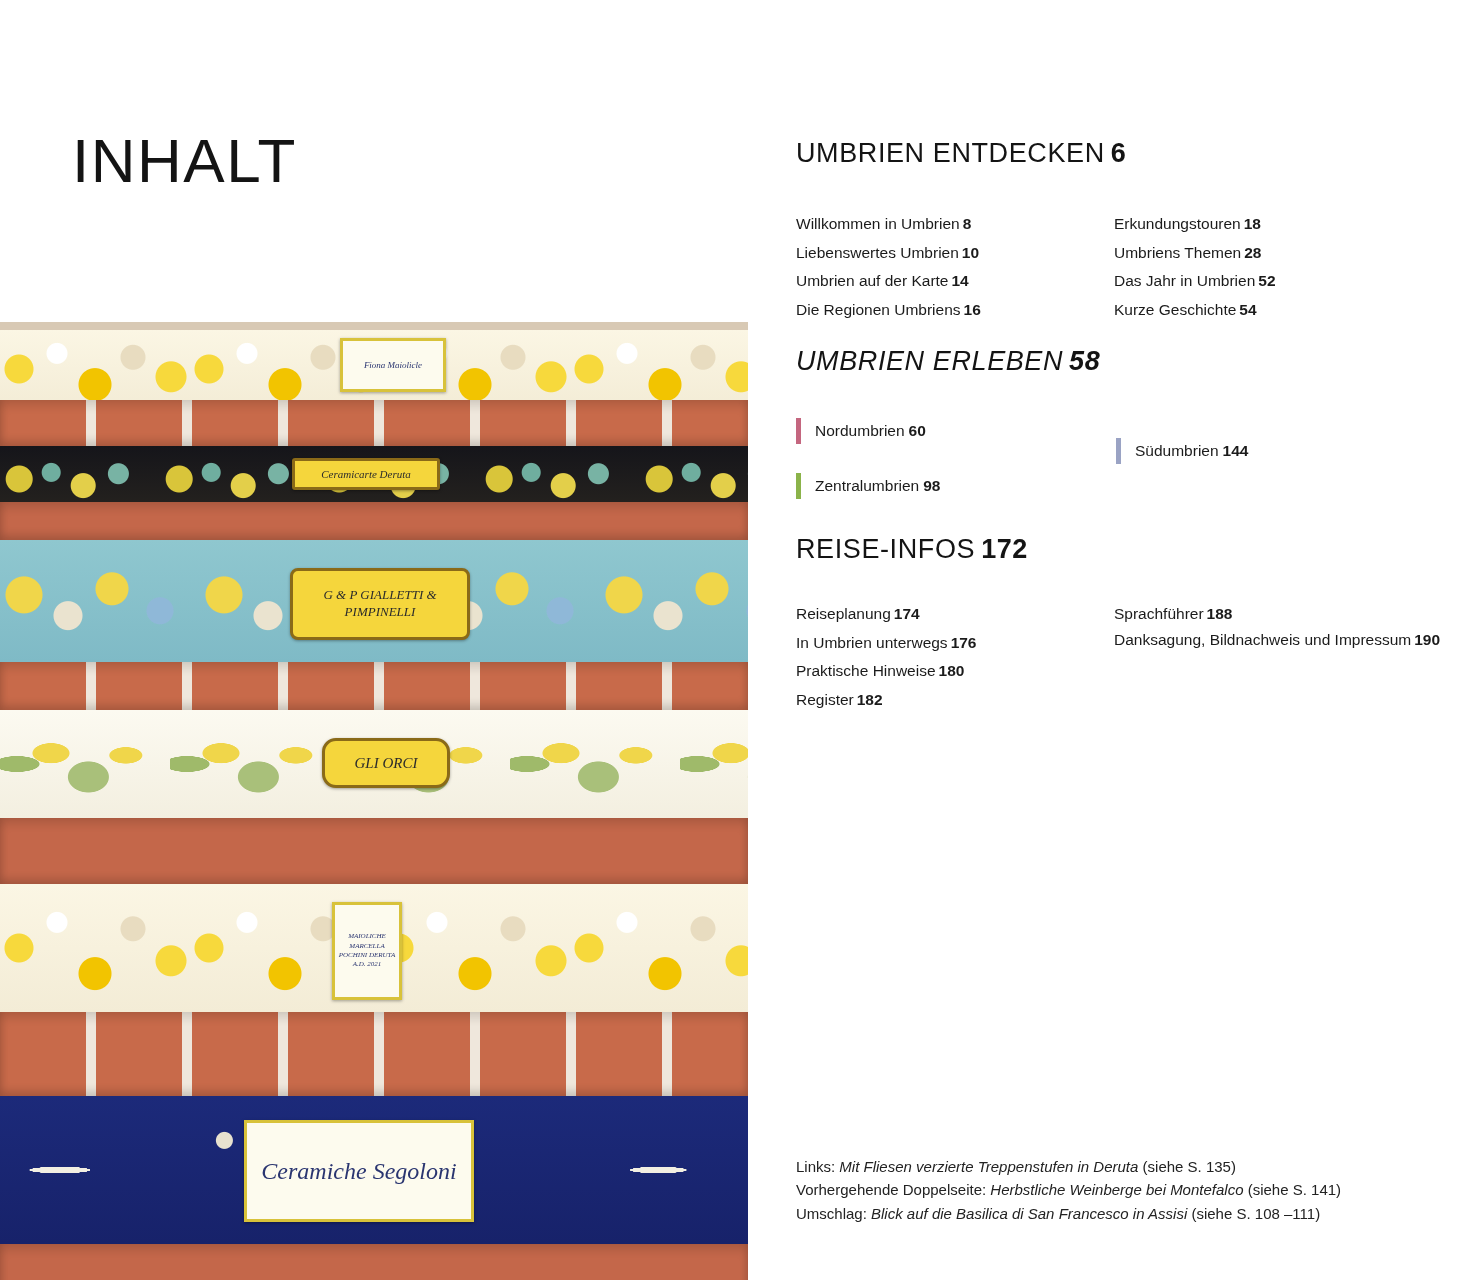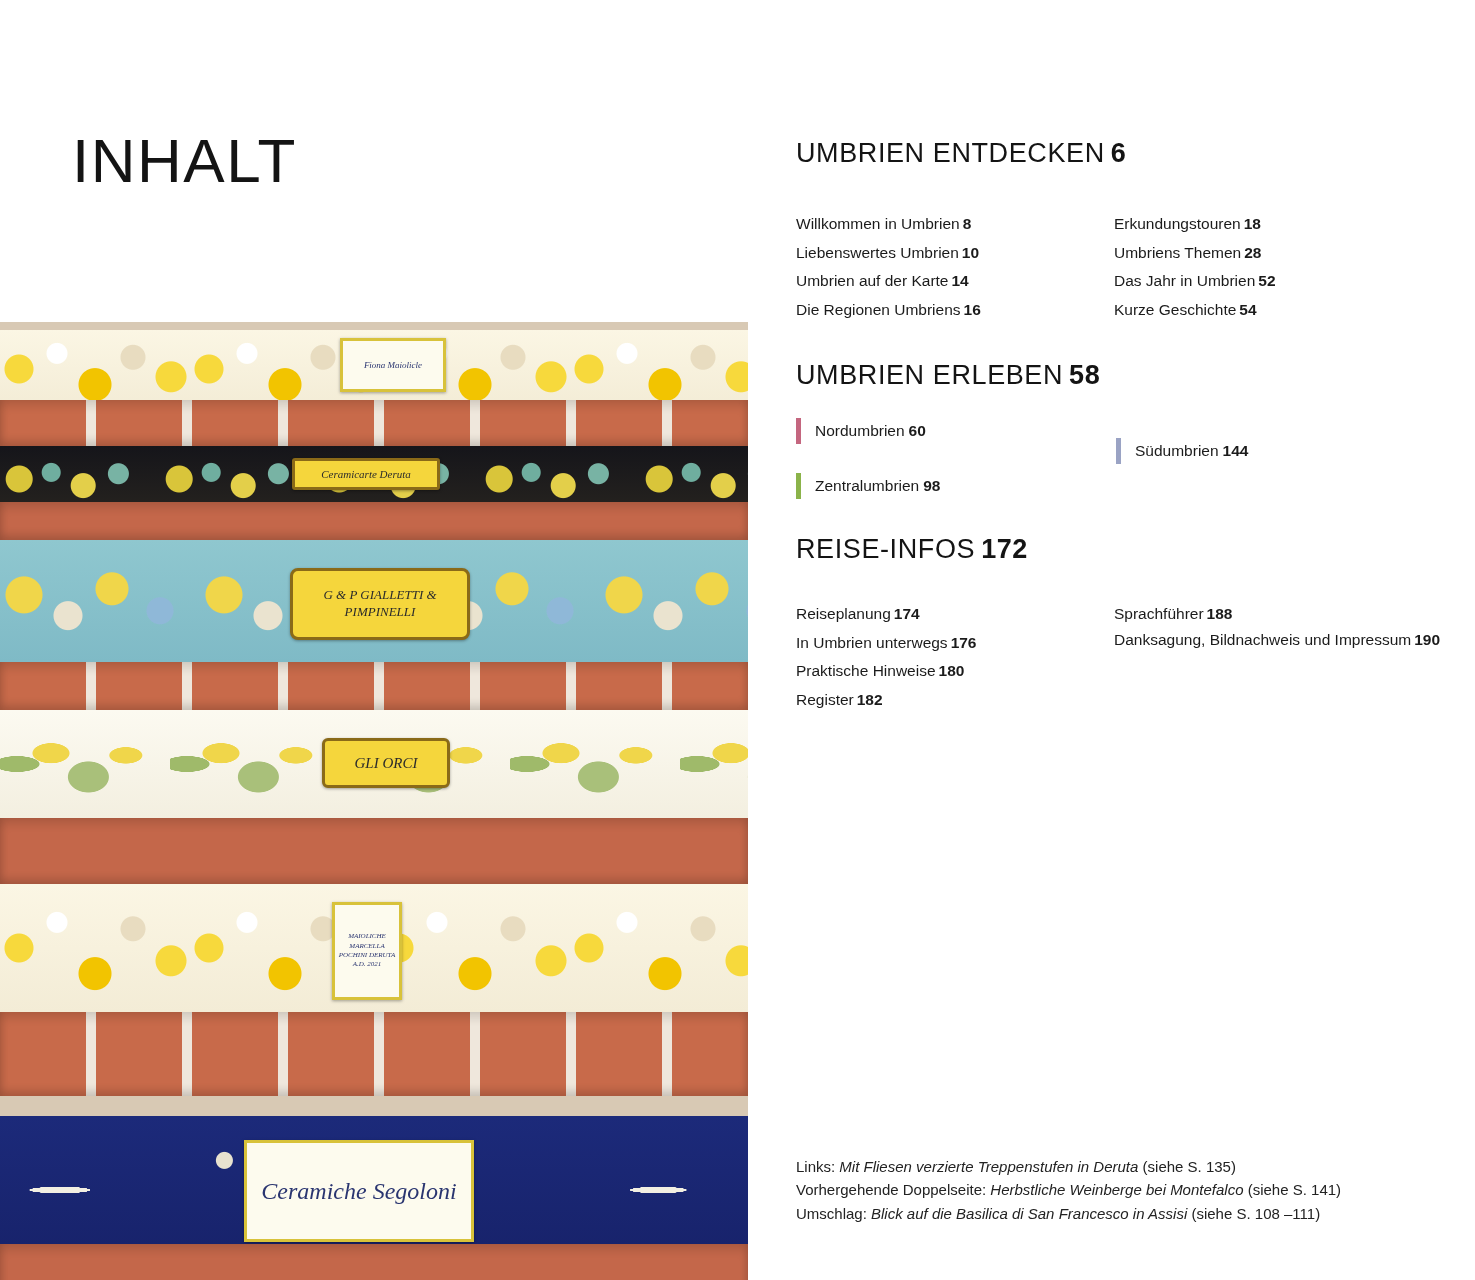--- a/index.html
+++ b/index.html
@@ -212,30 +212,30 @@
       <div class="plaque yellow" style="left:292px;top:12px;width:142px;height:26px;font-size:11px;border-radius:3px;">Ceramicarte Deruta</div>
     </div>
     <div class="step brick b2" style="top:180px;height:38px;"></div>
 
     <div class="tileband tile-blue" style="top:218px;height:122px;">
       <div class="plaque yellow" style="left:290px;top:28px;width:166px;height:66px;font-size:13px;line-height:1.3;padding:0 4px;border-radius:8px;">G &amp; P GIALLETTI &amp; PIMPINELLI</div>
     </div>
     <div class="step brick" style="top:340px;height:48px;"></div>
 
     <div class="tileband tile-green" style="top:388px;height:108px;">
-      <div class="plaque yellow" style="left:322px;top:28px;width:122px;height:44px;font-size:15px;border-radius:6px;">GLI ORCI</div>
+      <div class="plaque yellow" style="left:322px;top:28px;width:122px;height:44px;font-size:15px;border-radius:14px;">GLI ORCI</div>
     </div>
     <div class="step brick b2" style="top:496px;height:66px;"></div>
 
     <div class="tileband tile-yellow" style="top:562px;height:128px;">
       <div class="plaque" style="left:332px;top:18px;width:60px;height:88px;font-size:7px;line-height:1.35;padding:2px;">MAIOLICHE MARCELLA POCHINI DERUTA A.D. 2021</div>
     </div>
     <div class="step brick" style="top:690px;height:84px;"></div>
 
-    <div class="tileband tile-navy" style="top:794px;height:148px;">
+    <div class="tileband tile-navy" style="top:774px;height:148px;">
       <div class="plaque" style="left:244px;top:24px;width:224px;height:96px;font-size:24px;line-height:1.25;">Ceramiche Segoloni</div>
     </div>
     <div class="step brick b2" style="top:922px;height:92px;"></div>
 
   </div>
 </div>
 
 <div id="right-page">
 
   <div class="sec-head" style="left:48px;top:138px;">
@@ -249,21 +249,21 @@
     <div class="entry"><span>Die Regionen Umbriens</span><b>16</b></div>
   </div>
 
   <div class="toc-col" style="left:366px;top:198px;">
     <div class="entry"><span>Erkundungstouren</span><b>18</b></div>
     <div class="entry"><span>Umbriens Themen</span><b>28</b></div>
     <div class="entry"><span>Das Jahr in Umbrien</span><b>52</b></div>
     <div class="entry"><span>Kurze Geschichte</span><b>54</b></div>
   </div>
 
-  <div class="sec-head" style="left:48px;top:360px;">
+  <div class="sec-head" style="left:48px;top:346px;font-style:italic;">
     <span>UMBRIEN ERLEBEN</span><span class="num">58</span>
   </div>
 
   <div class="region-row" style="left:48px;top:418px;">
     <span class="region-bar" style="background:#c4667f;"></span>
     <span>Nordumbrien</span>
       <b>60</b>
   </div>
   <div class="region-row" style="left:48px;top:473px;">
     <span class="region-bar" style="background:#8bb34a;"></span>

